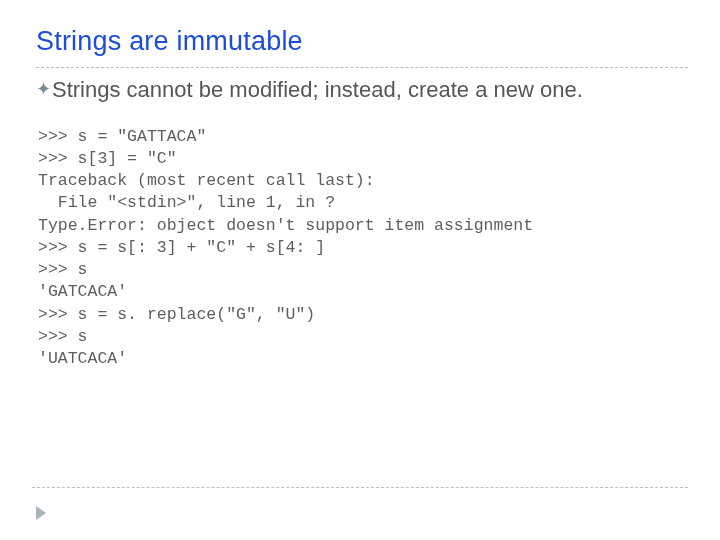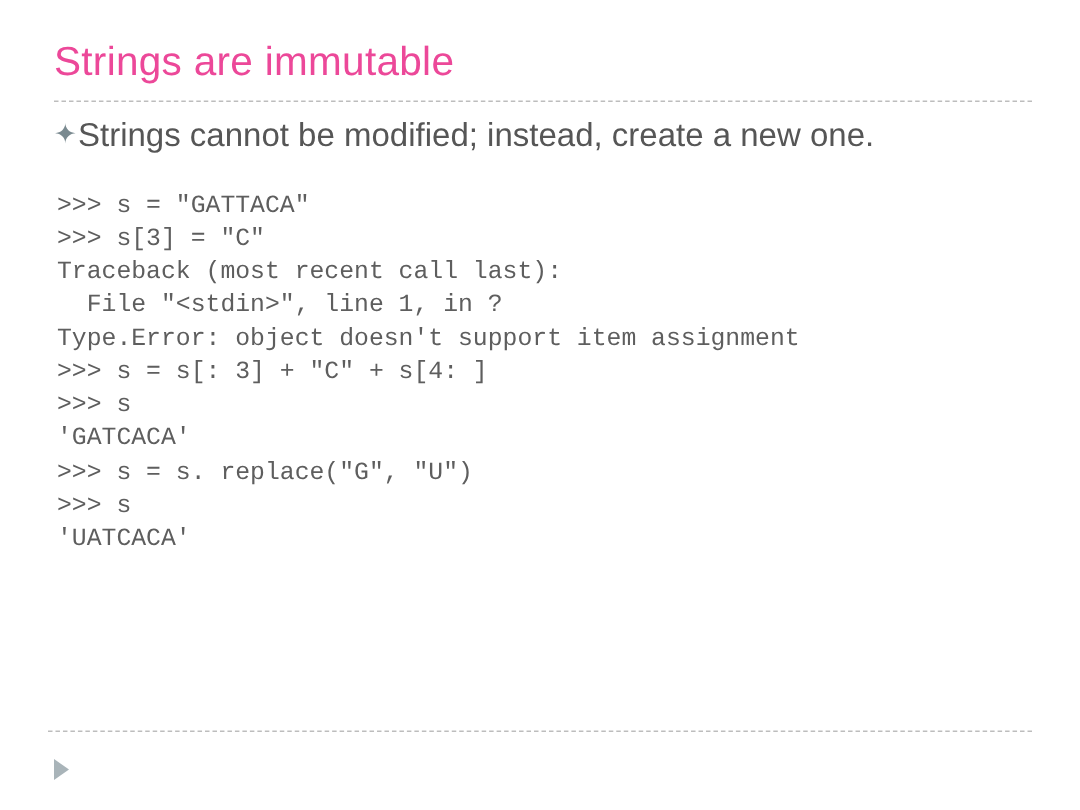--- a/index.html
+++ b/index.html
@@ -14,21 +14,21 @@
   .slide {
     box-sizing: border-box;
     width: 720px;
     height: 540px;
     padding: 26px 32px 20px 36px;
     position: relative;
   }
   .title {
     font-size: 27px;
     font-weight: 400;
-    color: #ec4899;
+    color: #1d4ed8;
     margin: 0 0 4px 0;
     letter-spacing: 0.2px;
   }
   .divider {
     border: none;
     border-top: 1px dashed #bdbdbd;
     margin: 10px 0 8px 0;
   }
   .body-row {
     display: flex;

